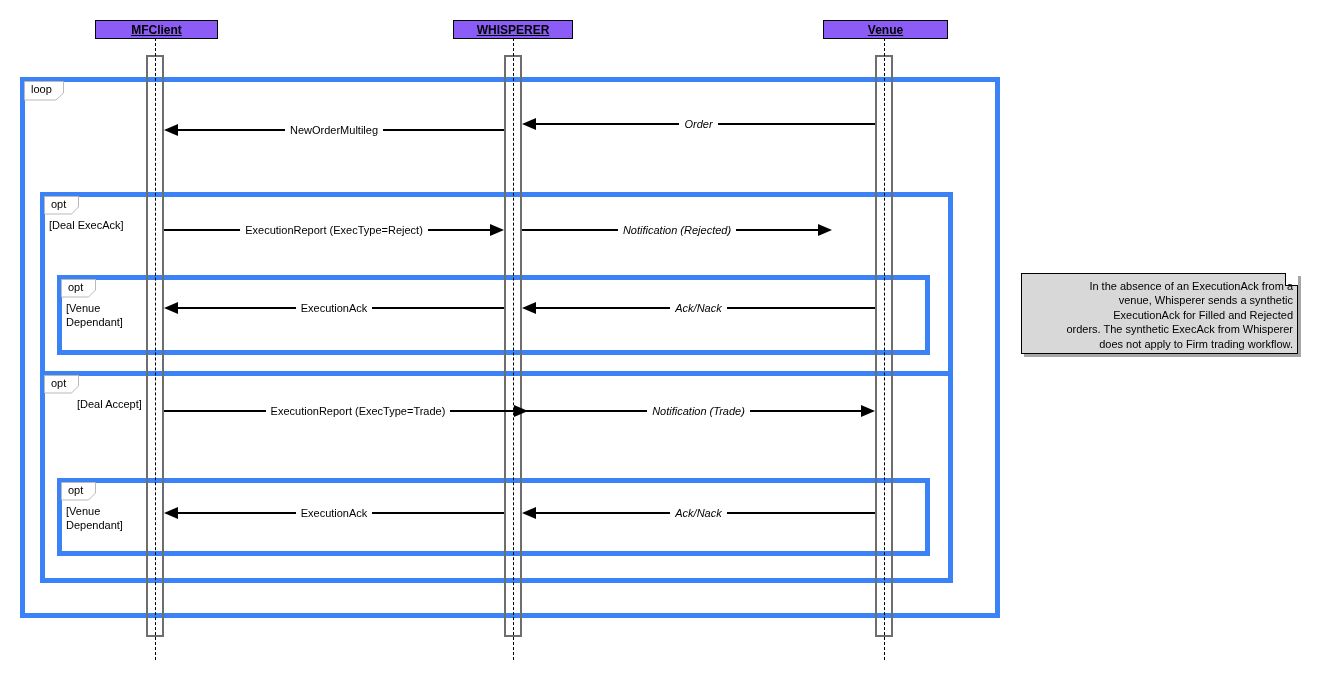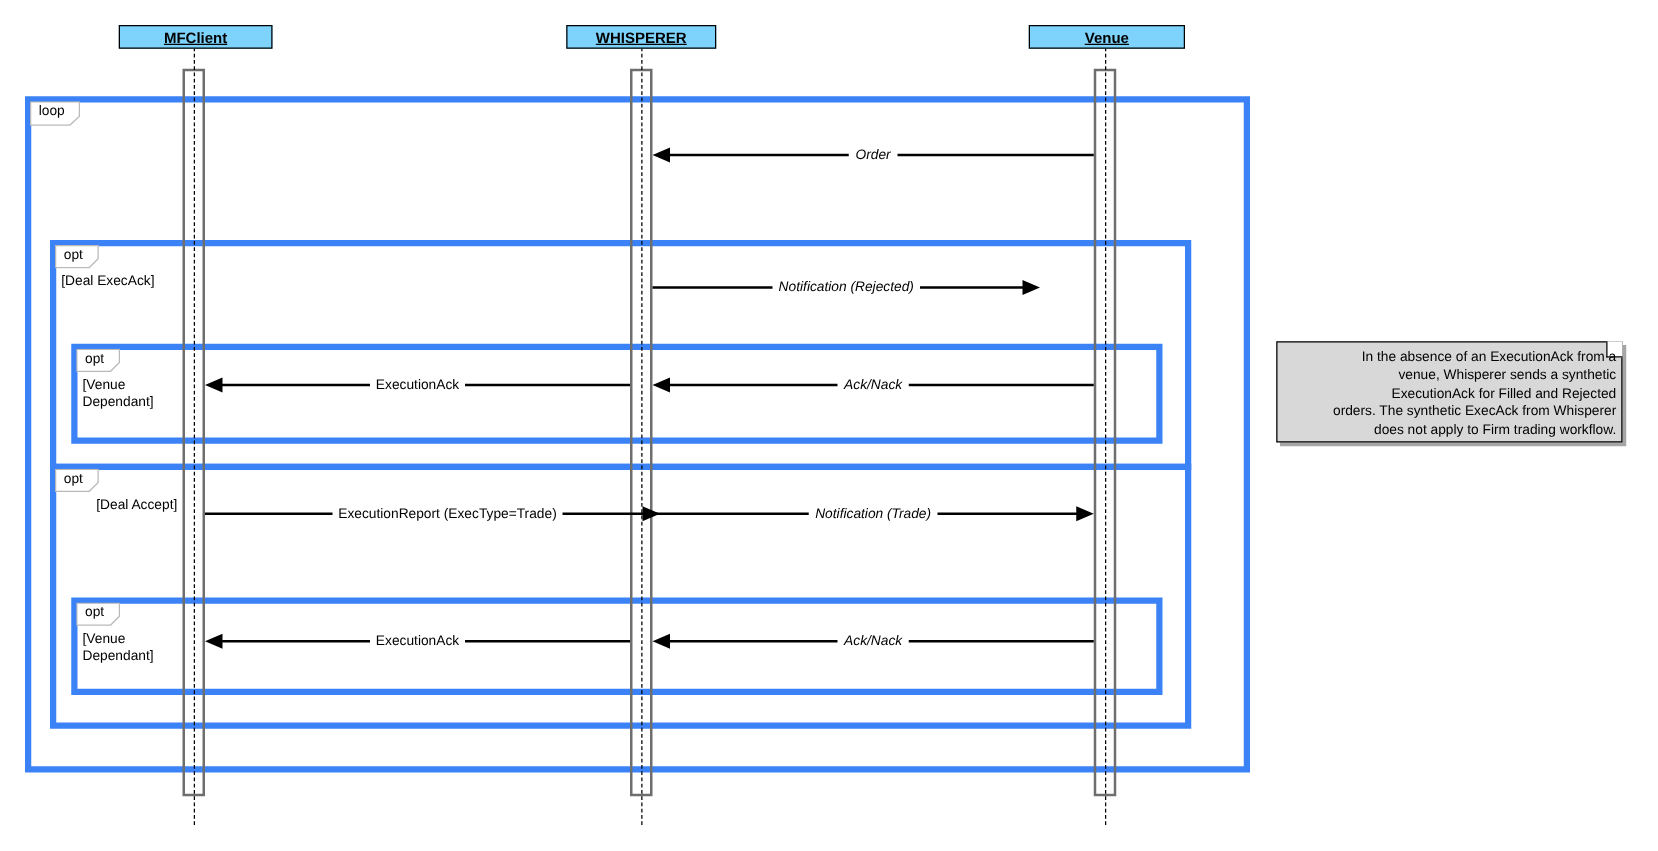--- a/index.html
+++ b/index.html
@@ -4,21 +4,21 @@
 <style>
   html,body{margin:0;padding:0;background:#ffffff;}
   .canvas{
     position:relative;width:1326px;height:681px;background:#ffffff;overflow:hidden;
     font-family:"Liberation Sans","DejaVu Sans",sans-serif;color:#000;
   }
   
   .lifeline{position:absolute;width:0;border-left:1px dashed #000;z-index:3;}
   .activation{position:absolute;width:14px;background:transparent;border:2px solid #6e6e6e;z-index:2;}
   .actor-box{
-    position:absolute;height:17px;background:#7dd3fc;border:1px solid #000;z-index:5;
+    position:absolute;height:17px;background:#8b5cf6;border:1px solid #000;z-index:5;
     display:flex;align-items:center;justify-content:center;
     font-size:12px;font-weight:bold;text-decoration:underline;
   }
   
   .frame{position:absolute;border:5px solid #3b82f6;z-index:1;}
   .tab{position:absolute;top:-1px;left:-1px;z-index:2;}
   .tab span{
     position:absolute;left:7px;top:2px;font-size:11px;color:#000;white-space:nowrap;
   }
   .guard{
@@ -112,26 +112,36 @@
   <div class="activation" style="left:875px;top:55px;height:578px;"></div>
 
   <div class="lifeline" style="left:155px;top:38px;height:622px;"></div>
   <div class="lifeline" style="left:513px;top:38px;height:622px;"></div>
   <div class="lifeline" style="left:884px;top:38px;height:622px;"></div>
 
   <div class="actor-box" style="left:95px;top:20px;width:121px;">MFClient</div>
   <div class="actor-box" style="left:453px;top:20px;width:118px;">WHISPERER</div>
   <div class="actor-box" style="left:823px;top:20px;width:123px;">Venue</div>
 
+  <div class="msg dir-left" style="left:164px;top:122px;width:340px;">
+    <div class="line"></div>
+    <div class="head"></div>
+    <span class="label">NewOrderMultileg</span>
+  </div>
   <div class="msg dir-left italic" style="left:522px;top:116px;width:353px;">
     <div class="line"></div>
     <div class="head"></div>
     <span class="label">Order</span>
   </div>
 
+  <div class="msg dir-right" style="left:164px;top:222px;width:340px;">
+    <div class="line"></div>
+    <div class="head"></div>
+    <span class="label">ExecutionReport (ExecType=Reject)</span>
+  </div>
   <div class="msg dir-right italic" style="left:522px;top:222px;width:310px;">
     <div class="line"></div>
     <div class="head"></div>
     <span class="label">Notification (Rejected)</span>
   </div>
 
   <div class="msg dir-left" style="left:164px;top:300px;width:340px;">
     <div class="line"></div>
     <div class="head"></div>
     <span class="label">ExecutionAck</span>

